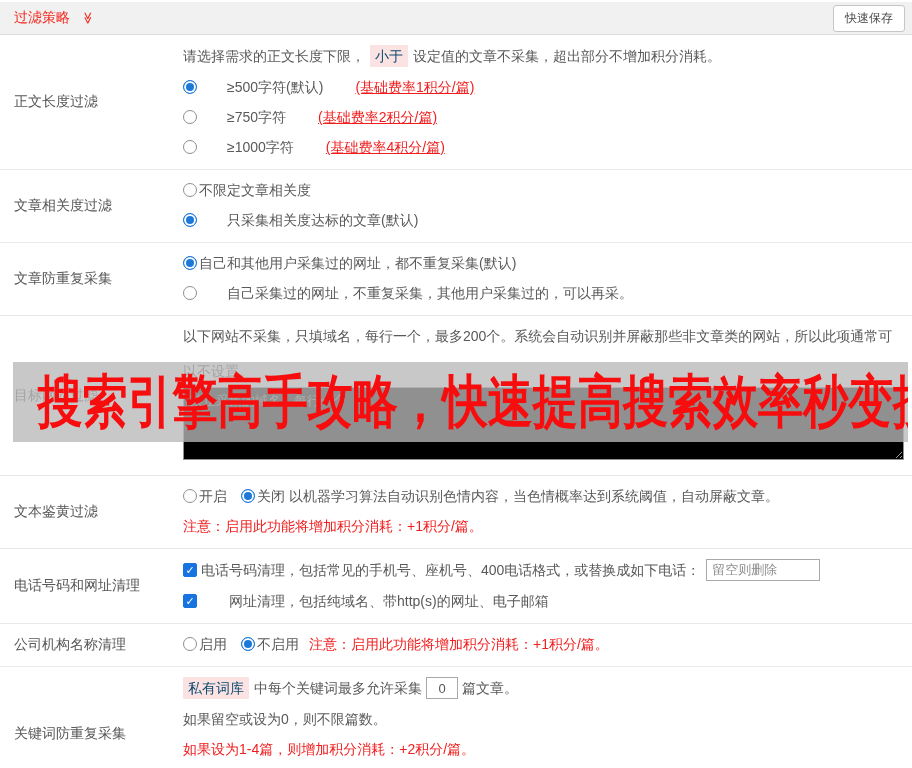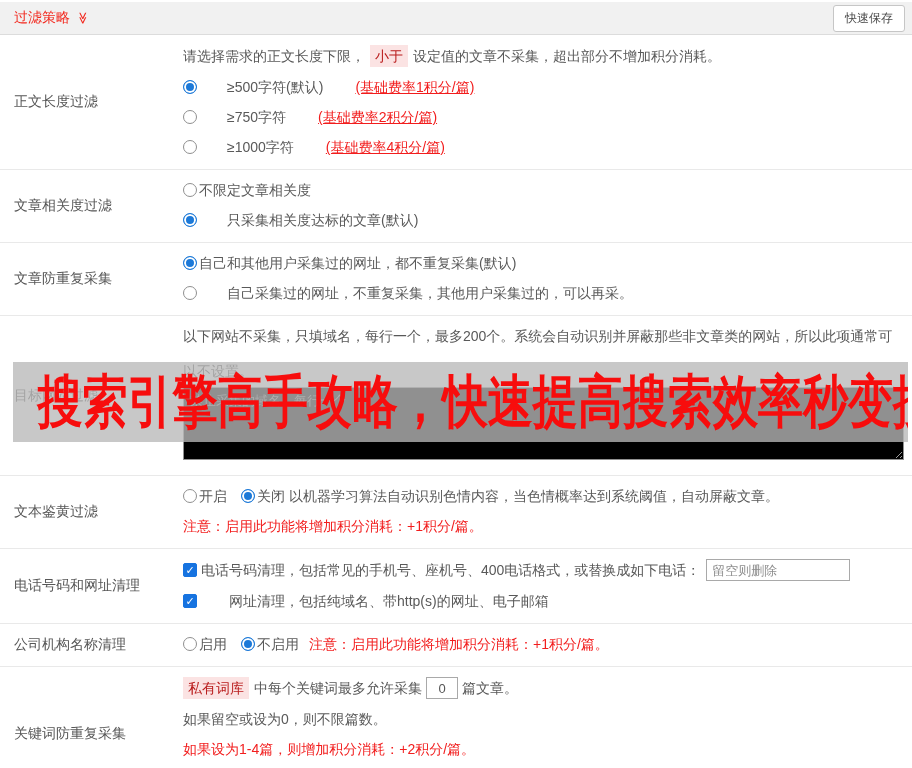--- a/index.html
+++ b/index.html
@@ -2,53 +2,53 @@
 <html><head>
 <meta charset="utf-8">
 <style>
   * { margin:0; padding:0; box-sizing:border-box; }
   html,body { width:912px; background:#fff; font-family:"Liberation Sans","DejaVu Sans",sans-serif; }
   .page { position:relative; width:912px; height:768px; overflow:hidden; background:#fff; color:#595959; font-size:14px; }
 
   
   .topbar { height:33px; margin-top:2px; background:#f1f1f1; display:flex; align-items:center;
             justify-content:space-between; padding:0 7px 0 14px; border-bottom:1px solid #dcdcdc; }
-  .topbar-title { color:#f2281e; font-size:14px; display:flex; gap:4px; }
+  .topbar-title { color:#f2281e; font-size:14px; display:flex; align-items:center; gap:12px; }
   .chev { display:inline-block; transform:rotate(90deg); font-size:12px; line-height:1; }
   .chev.red { color:#f2281e; }
   .chev.blue { color:#3038df; }
   .save-btn { background:#fff; border:1px solid #c6c6c6; border-radius:3px; padding:4px 11px;
               font-size:12px; color:#4a4a4a; cursor:pointer; font-family:inherit;margin-left:8px; }
 
   
   .row { display:flex; border-bottom:1px solid #e9e9e9; }
   .row-label { flex:0 0 181px; padding-left:14px; display:flex; align-items:center; color:#565656; }
   .row-content { flex:1; padding:10px 8px 12px 2px; }
   .cline { line-height:20px; min-height:20px; display:flex; align-items:center; flex-wrap:nowrap; white-space:nowrap; }
   .cline + .cline { margin-top:10px;gap:28px; }
 
   .red { color:#f21d1d; }
   .red-u { color:#f21d1d; text-decoration:underline; }
-  .hl { background:#fbe3e3; color:#b91c1c; padding:1px 5px; margin:0 5px; }
+  .hl { background:#fbe3e3; color:#0c4a6e; padding:1px 5px; margin:0 5px; }
 
   
   .radio { flex:0 0 auto; width:14px; height:14px; border-radius:50%; border:1px solid #8f8f8f;
            background:#fff; display:inline-block; margin-right:2px; }
   .radio.checked { border:1px solid #1c79d8; background:#1c79d8; box-shadow:inset 0 0 0 2px #fff; }
   .radio-gap { margin-left:14px; }
 
   
   .checkbox { flex:0 0 auto; width:14px; height:14px; background:#1673e0; border:1px solid #1673e0;
               border-radius:2px; color:#fff; font-size:11px; line-height:13px; text-align:center;
               display:inline-block; margin-right:4px; font-weight:bold; }
 
   
   .text-input { height:22px; border:1px solid #a9a9a9; font-size:13px; color:#555; padding:0 5px;
                 font-family:inherit; margin-left:6px; }
-  .phone-input { width:144px; }
+  .phone-input { width:114px;font-family:Liberation Mono, monospace; }
   .count-input { width:32px; text-align:center; margin:0 4px; }
   .domains-textarea { width:100%; height:73px; margin-top:6px; border:1px solid #919191; resize:both;
                       font-family:inherit; font-size:13px; color:#666; padding:4px 6px; background:#000000; }
   .domains-textarea::placeholder, .text-input::placeholder { color:#8d8d8d; }
 
   
   .row-target { position:relative; }
   .watermark { position:absolute; left:13px; right:4px; top:46px; height:80px; z-index:6;
                background:rgba(185,185,185,0.78); overflow:hidden; display:flex; align-items:center; }
   .watermark-text { color:#f70d0d; font-weight:bold; font-size:57px; white-space:nowrap;

